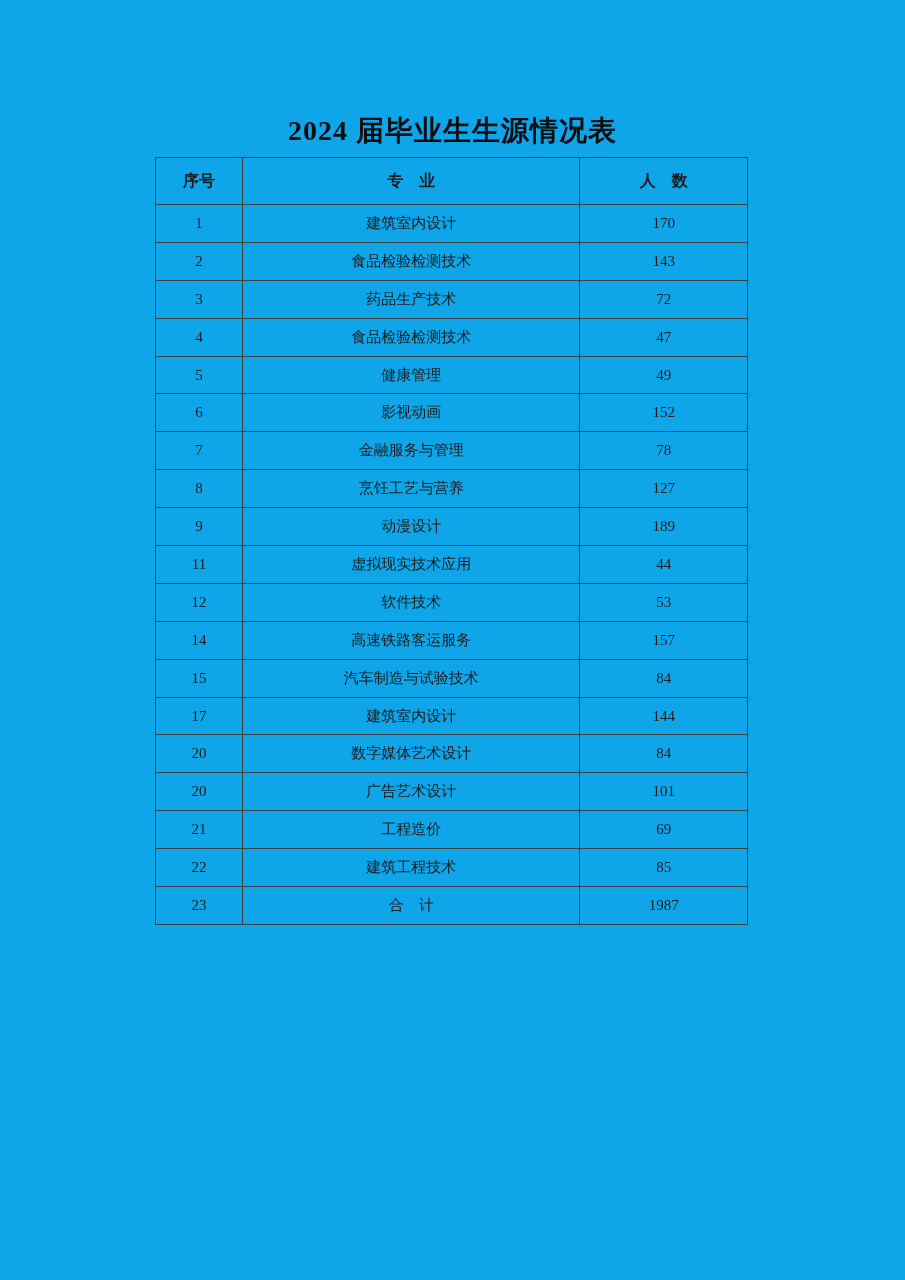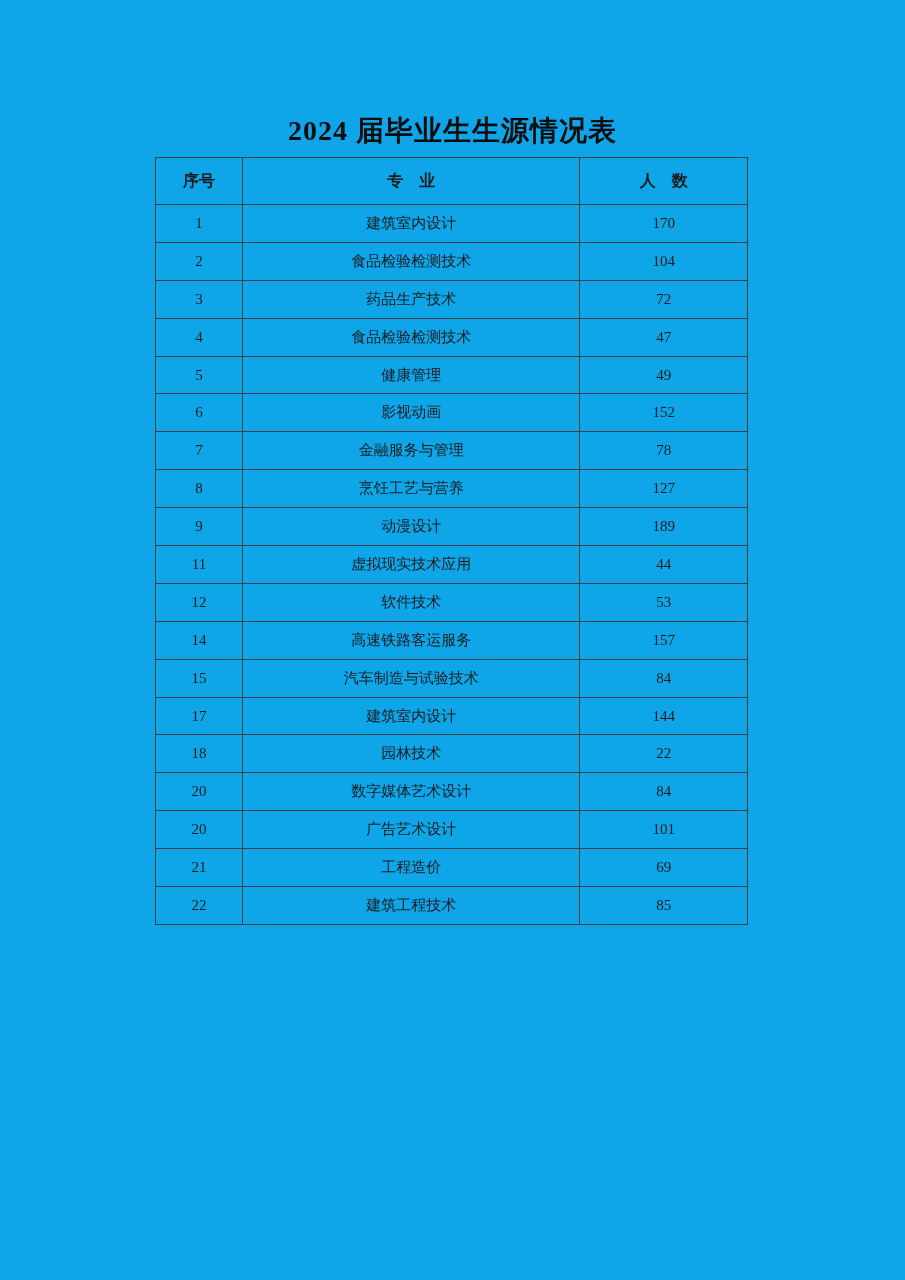--- a/index.html
+++ b/index.html
@@ -84,21 +84,21 @@
     </thead>
     <tbody>
         <tr>
           <td>1</td>
           <td>建筑室内设计</td>
           <td>170</td>
         </tr>
         <tr>
           <td>2</td>
           <td>食品检验检测技术</td>
-          <td>104</td>
+          <td>143</td>
         </tr>
         <tr>
           <td>3</td>
           <td>药品生产技术</td>
           <td>72</td>
         </tr>
         <tr>
           <td>4</td>
           <td>食品检验检测技术</td>
           <td>47</td>
@@ -147,40 +147,40 @@
           <td>15</td>
           <td>汽车制造与试验技术</td>
           <td>84</td>
         </tr>
         <tr>
           <td>17</td>
           <td>建筑室内设计</td>
           <td>144</td>
         </tr>
         <tr>
-          <td>18</td>
-          <td>园林技术</td>
-          <td>22</td>
-        </tr>
-        <tr>
           <td>20</td>
           <td>数字媒体艺术设计</td>
           <td>84</td>
         </tr>
         <tr>
           <td>20</td>
           <td>广告艺术设计</td>
           <td>101</td>
         </tr>
         <tr>
           <td>21</td>
           <td>工程造价</td>
           <td>69</td>
         </tr>
         <tr>
           <td>22</td>
           <td>建筑工程技术</td>
           <td>85</td>
         </tr>
+        <tr>
+          <td>23</td>
+          <td>合　计</td>
+          <td>1987</td>
+        </tr>
       </tbody>
   </table>
 
 </div>
 
 </body></html>

